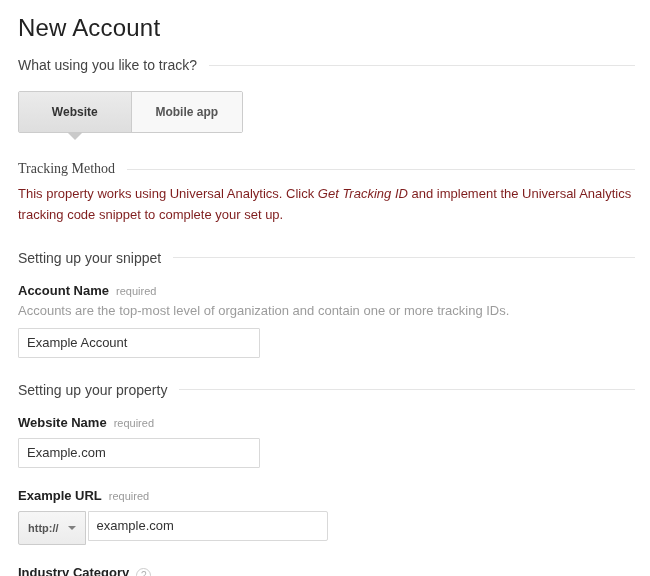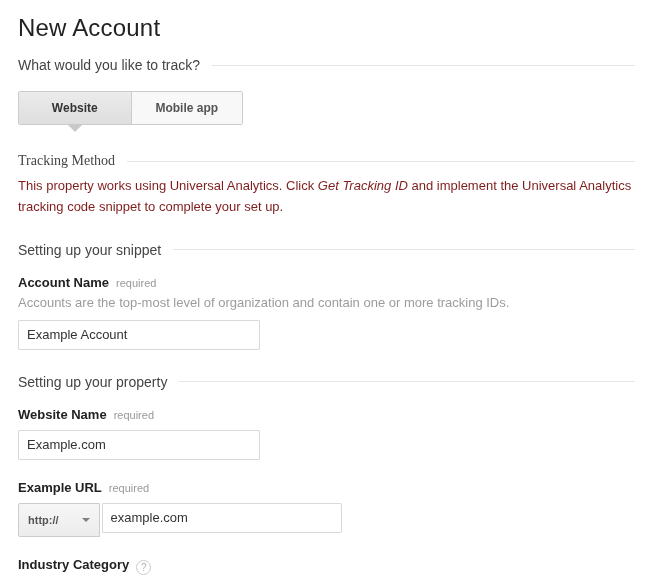--- a/index.html
+++ b/index.html
@@ -13,21 +13,21 @@
 
   .page-title { font-size: 24px; font-weight: 400; color: #222; letter-spacing: .2px; }
 
   .section-header { display: flex; align-items: center; gap: 12px; }
   .section-header .sh-label { font-size: 14px; color: #444; white-space: nowrap; }
   .section-header .sh-rule { flex: 1; height: 1px; background: #e5e5e5; }
 
   
   .tabs { display: flex; width: 225px; margin-top: 18px; border: 1px solid #ccc; border-radius: 2px; background: #f8f8f8; }
   .tab {
-    width: 112px; height: 32px; display: flex; align-items: center; justify-content: center;
+    width: 112px; height: 40px; display: flex; align-items: center; justify-content: center;
     font-size: 12px; font-weight: bold; color: #555; background: #f8f8f8; cursor: pointer; position: relative;
   }
   .tab + .tab { border-left: 1px solid #ccc; }
   .tab.selected { background: linear-gradient(#ebebeb, #dedede); color: #333; }
   .tab-pointer {
     position: absolute; bottom: -8px; left: 50%; transform: translateX(-50%);
     width: 0; height: 0;
     border-left: 8px solid transparent; border-right: 8px solid transparent;
     border-top: 8px solid #c9c9c9;
   }
@@ -42,21 +42,21 @@
 
   .text-input {
     display: block; width: 242px; height: 30px; border: 1px solid #d9d9d9; border-radius: 1px;
     padding: 0 8px; font-size: 13px; color: #333; background: #fff;
     font-family: "Liberation Sans", sans-serif; outline: none;
   }
 
   .url-row { display: flex; margin-top: 8px; }
   .dropdown-btn {
     display: inline-flex; align-items: center; justify-content: flex-start;
-    height: 28px; padding: 16px 9px; gap: 23px;
+    height: 28px; padding: 16px 9px; gap: 9px;
     background: linear-gradient(#f6f6f6, #ececec);
     border: 1px solid #ccc; border-radius: 2px; cursor: pointer;
     font-size: 12px; font-weight: bold; color: #444; white-space: nowrap;
   }
   .protocol-btn { height: 30px; border-radius: 2px 0 0 2px; font-size: 11px; color: #555; }
   .url-input { width: 240px; border-radius: 0 2px 2px 0; margin-left: 2px; }
   .caret {
     width: 0; height: 0; display: inline-block;
     border-left: 4px solid transparent; border-right: 4px solid transparent; border-top: 4px solid #808080;
   }
@@ -78,21 +78,21 @@
   .mt-url { margin-top: 20px; }
 </style>
 </head>
 <body>
 
 <div class="page">
 
   <h1 class="page-title">New Account</h1>
 
   <div class="section-header mt-track">
-    <span class="sh-label">What would you like to track?</span>
+    <span class="sh-label">What using you like to track?</span>
     <span class="sh-rule"></span>
   </div>
 
   <div class="tabs">
     <div class="tab selected">
       <span>Website</span>
       <span class="tab-pointer"></span>
     </div>
     <div class="tab">
       <span>Mobile app</span>

